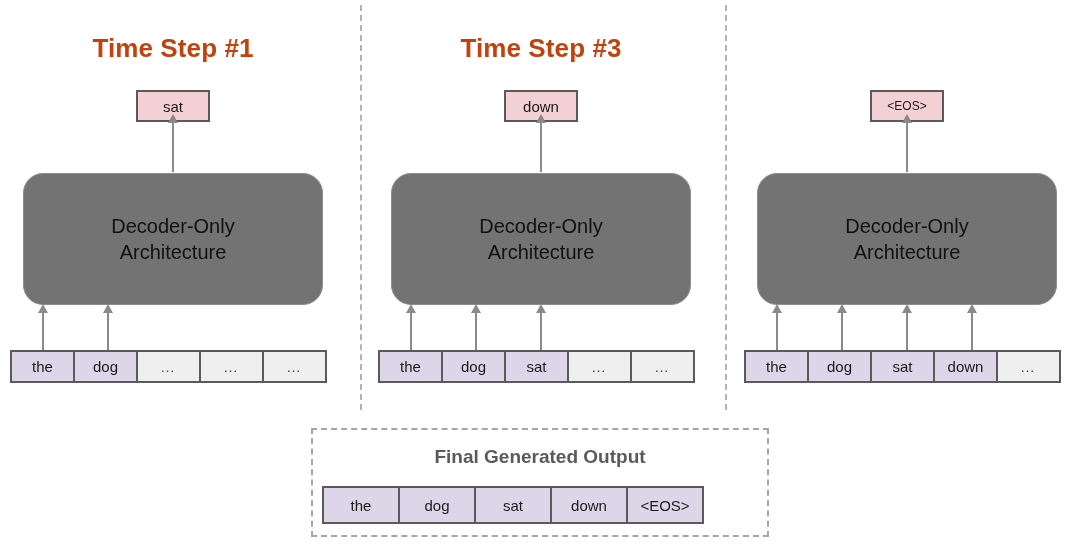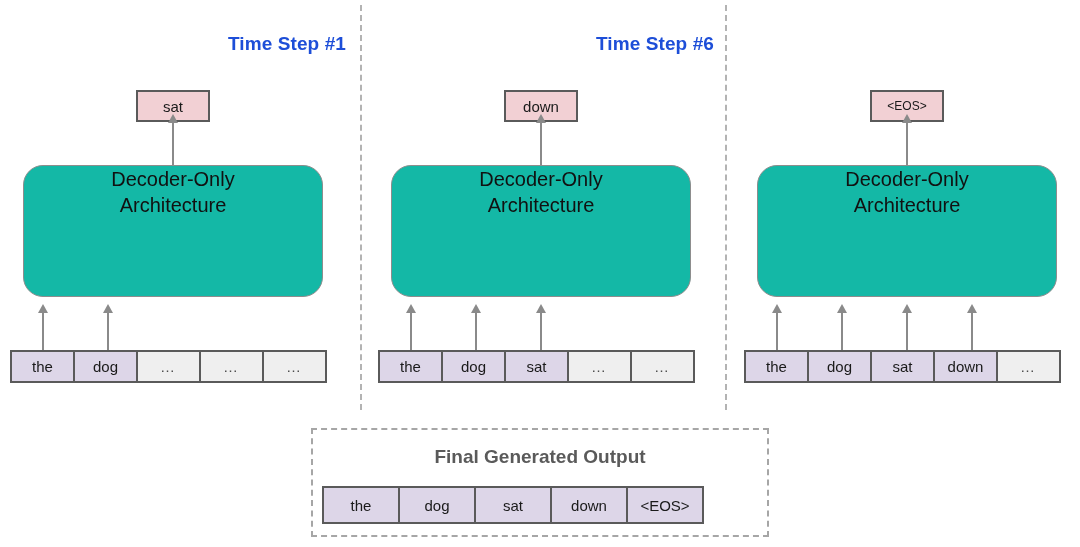--- a/index.html
+++ b/index.html
@@ -30,24 +30,24 @@
     position: absolute;
     top: 0;
     width: 346px;
     height: 400px;
   }
   .step-title {
     position: absolute;
     top: 33px;
     left: 0;
     width: 100%;
-    text-align: right;
-    font-size: 19px;
+    text-align: center;
+    font-size: 26px;
     font-weight: bold;
-    color: #1d4ed8;
+    color: #c2410c;
     letter-spacing: .1px;
   }
 
   
   .out-token {
     position: absolute;
     top: 90px;
     left: 50%;
     transform: translateX(-50%);
     min-width: 74px;
@@ -85,29 +85,30 @@
   .arrow-out {
     left: 50%;
     margin-left: -1px;
     top: 122px;
     height: 50px;
   }
 
   
   .decoder {
     position: absolute;
-    top: 165px;
+    top: 173px;
     left: 23px;
     width: 300px;
     height: 132px;
     box-sizing: border-box;
-    background: #14b8a6;
+    background: #737373;
     border: 1.5px solid #8d8d8d;
     border-radius: 20px;
     display: flex;
+    align-items: center;
     justify-content: center;
     text-align: center;
     font-size: 20px;
     line-height: 1.32;
     color: #111111;
   }
 
   
   .token-row {
     position: absolute;
@@ -202,21 +203,21 @@
   <div class="token-row" style="left:10px">
     <div class="token-cell filled">the</div>
     <div class="token-cell filled">dog</div>
     <div class="token-cell empty">…</div>
     <div class="token-cell empty">…</div>
     <div class="token-cell empty">…</div>
   </div>
 </div>
 
 <div class="step" style="left:368px">
-  <div class="step-title">Time Step #6</div>
+  <div class="step-title">Time Step #3</div>
   <div class="out-token">down</div>
   <div class="arrow-up arrow-out"></div>
   <div class="decoder">
     <span>
       <span>Decoder-Only</span><br>
       <span>Architecture</span>
     </span>
   </div>
   <div class="arrow-up arrow-in" style="left:43px"></div>
   <div class="arrow-up arrow-in" style="left:108px"></div>

